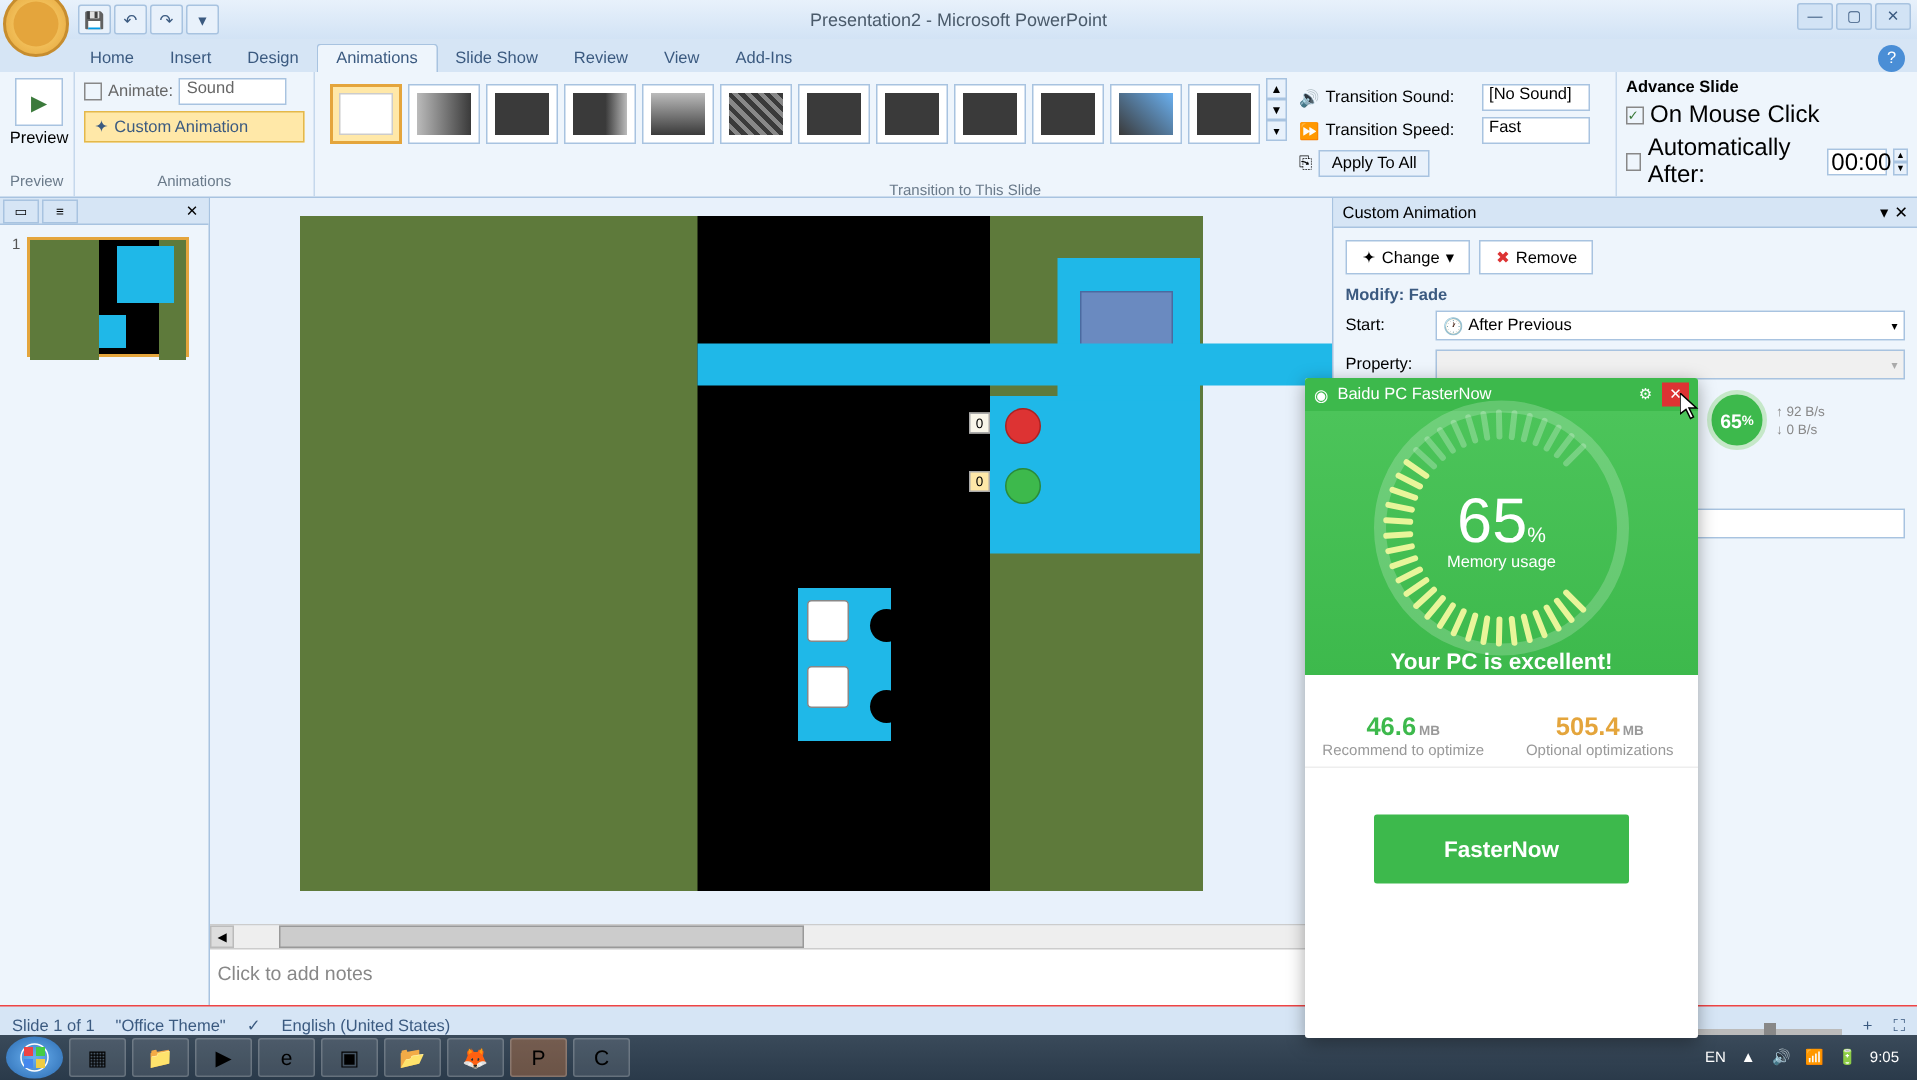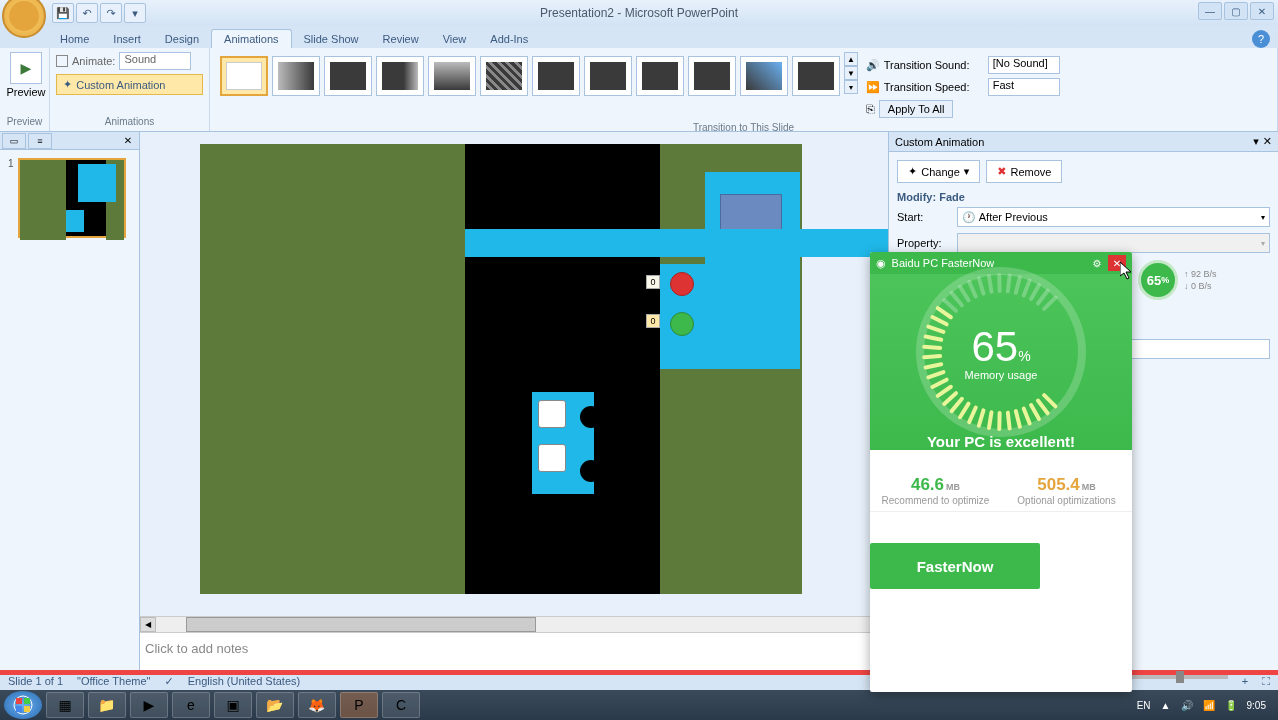--- a/index.html
+++ b/index.html
@@ -116,31 +116,31 @@
 .gauge-pct { font-size: 14px; }
 .gauge-label { font-size: 11px; margin-top: -2px; }
 .baidu-status { font-size: 15px; font-weight: bold; margin-top: 4px; }
 .baidu-stats { height: 62px; display: flex; border-bottom: 1px solid #eee; }
 .baidu-stat { flex: 1; display: flex; flex-direction: column; align-items: center; justify-content: center; }
 .baidu-stat-val { font-size: 17px; font-weight: bold; margin-top: 20px; }
 .baidu-stat-val .green { color: #3db94c; }
 .baidu-stat-val .orange { color: #e4a53c; }
 .baidu-stat-unit { font-size: 9px; color: #999; margin-left: 2px; }
 .baidu-stat-label { font-size: 10px; color: #999; }
-.baidu-action { height: 108px; display: flex; align-items: center; }
+.baidu-action { height: 108px; display: flex; align-items: center; justify-content: center; }
 .baidu-action-btn { width: 170px; height: 46px; background: #3db94c; color: #fff; font-size: 15px; font-weight: bold; border: none; border-radius: 2px; }
 .cursor { position: absolute; left: 1120px; top: 262px; width: 14px; height: 18px; z-index: 200; pointer-events: none; }
 
 
 .float-widget { position: absolute; left: 1138px; top: 260px; width: 130px; height: 40px; z-index: 90; display: flex; align-items: center; gap: 6px; }
 .float-circle { width: 40px; height: 40px; border-radius: 50%; background: #3db94c; border: 3px solid #c5e8c8; display: flex; align-items: center; justify-content: center; color: #fff; font-size: 13px; font-weight: bold; }
 .float-nets { display: flex; flex-direction: column; font-size: 9px; color: #888; gap: 2px; }
 
 
-.status-bar { position: absolute; bottom: 30px; left: 0; right: 0; height: 20px; background: #d6e5f5; border-top: 5px solid #ef4444; display: flex; align-items: flex-start; padding: 0 8px; font-size: 11px; color: #3b5a80; gap: 14px; }
+.status-bar { position: absolute; bottom: 30px; left: 0; right: 0; height: 20px; background: #d6e5f5; border-top: 1px solid #ef4444; display: flex; align-items: flex-end; padding: 0 8px; font-size: 11px; color: #3b5a80; gap: 14px; }
 .status-spacer { flex: 1; }
 .view-btns { display: flex; gap: 2px; }
 .view-btn { width: 18px; height: 16px; border: 1px solid #a8c3e0; background: #e8f1fb; }
 .zoom-slider { width: 100px; height: 4px; background: #bbb; position: relative; }
 .zoom-thumb { position: absolute; left: 48px; top: -4px; width: 8px; height: 12px; background: #888; }
 
 
 .taskbar { position: absolute; bottom: 0; left: 0; right: 0; height: 30px; background: linear-gradient(#3a4a5a, #2a3a4a); display: flex; align-items: center; padding: 0 4px; gap: 4px; }
 .start-btn { width: 38px; height: 28px; border-radius: 50%; background: radial-gradient(#6ab0f0, #2a6ab0); display: flex; align-items: center; justify-content: center; }
 .task-item { width: 38px; height: 26px; background: rgba(255,255,255,0.1); border: 1px solid rgba(255,255,255,0.2); border-radius: 2px; display: flex; align-items: center; justify-content: center; font-size: 14px; }
@@ -258,20 +258,36 @@
         </div>
         <div class="trans-prop-row">
           <span>⎘</span>
           <span class="apply-all-btn">Apply To All</span>
         </div>
       </div>
     </div>
     <div class="ribbon-group-label">Transition to This Slide</div>
   </div>
 
+  <div class="ribbon-group" style="width:200px;border-right:none">
+    <div style="font-size:11px;font-weight:bold;margin-bottom:4px">Advance Slide</div>
+    <div class="advance-row">
+      <div class="advance-check checked"></div>
+      <span>On Mouse Click</span>
+    </div>
+    <div class="advance-row">
+      <div class="advance-check"></div>
+      <span>Automatically After:</span>
+      <div class="time-input">00:00</div>
+      <div class="spinner">
+        <div class="spinner-btn">▲</div>
+        <div class="spinner-btn">▼</div>
+      </div>
+    </div>
+  </div>
 </div>
 
 <div class="content-area">
 
   <div class="slide-panel">
     <div class="slide-panel-tabs">
       <div class="slide-panel-tab">▭</div>
       <div class="slide-panel-tab">≡</div>
       <div class="slide-panel-close">✕</div>
     </div>

